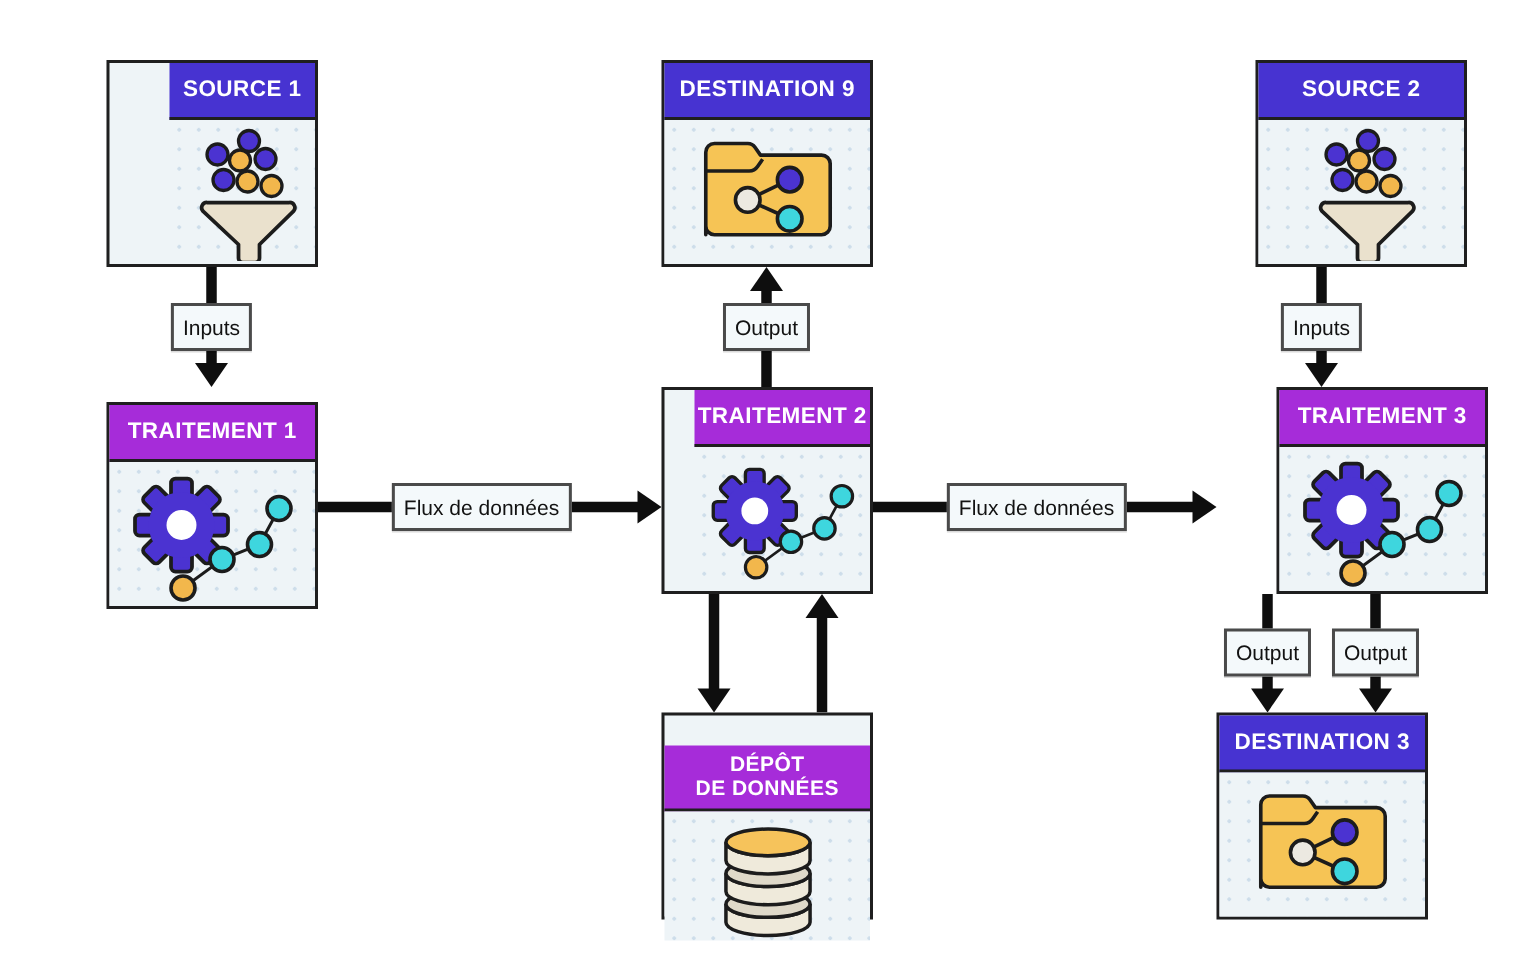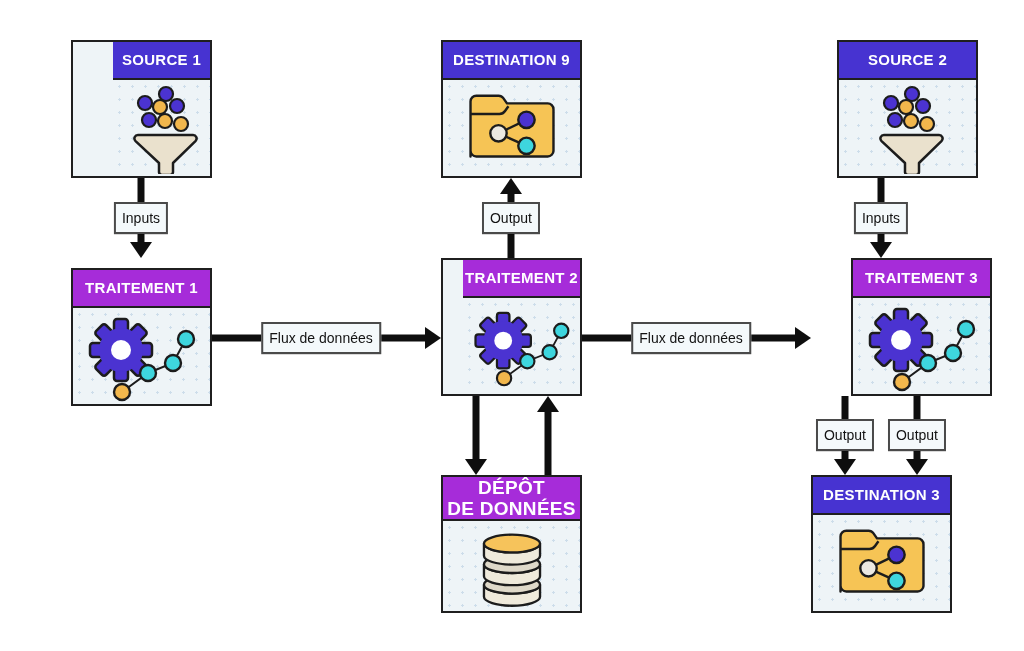--- a/index.html
+++ b/index.html
@@ -38,21 +38,21 @@
     z-index:2;
     display:flex;flex-direction:column;
   }
   .node-header{
     height:38px;flex:0 0 38px;
     display:flex;align-items:center;justify-content:center;
     color:#fff;font-weight:700;font-size:15px;letter-spacing:.3px;
     border-bottom:2px solid var(--node_border);
     text-align:center;white-space:pre-line;line-height:1.12;
   }
-  .node-header.tall{height:44px;flex:0 0 44px;font-size:19px;}
+  .node-header.tall{height:44px;flex:0 0 44px;font-size:14px;margin-top:20px;}
   .hdr-source{background:var(--source_header);}
   .hdr-process{background:var(--process_header);}
   .node-body{
     flex:1;display:flex;align-items:center;justify-content:center;
     background-color:var(--body_bg);
     background-image:radial-gradient(circle,#cdddea 1.1px,transparent 1.1px);
     background-size:13px 13px;
   }
   .edge-label{
     position:absolute;z-index:3;

